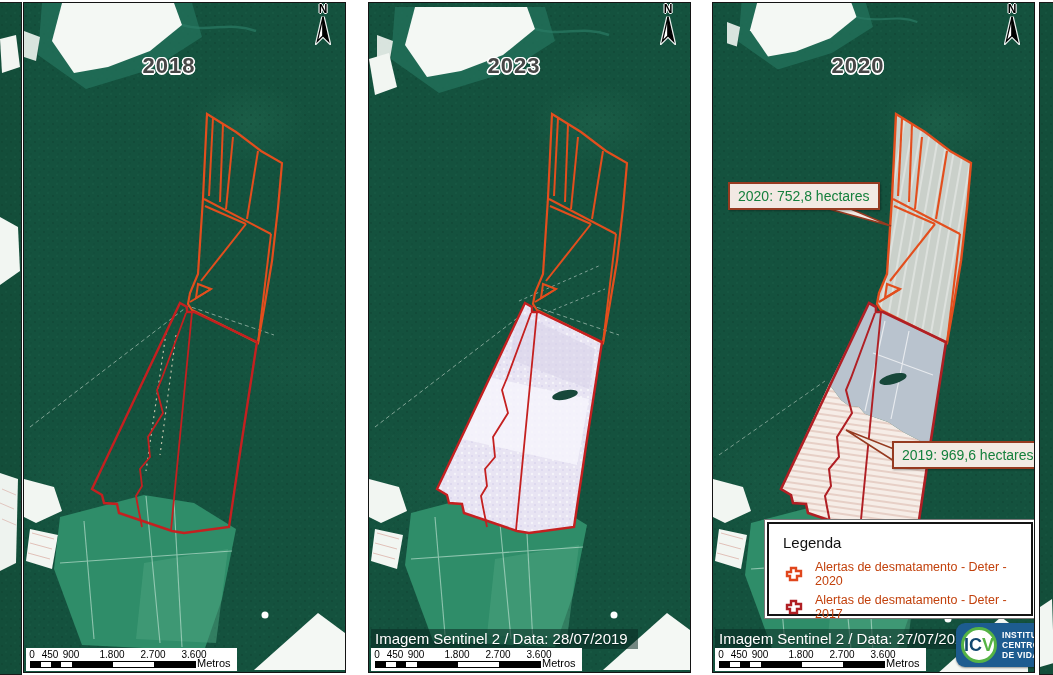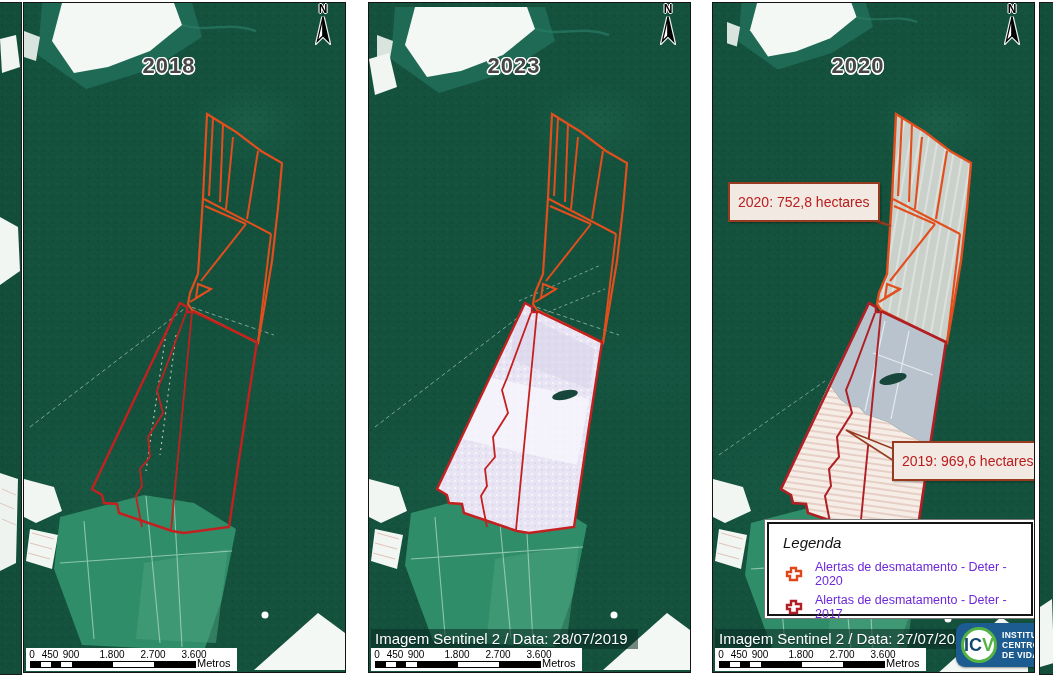--- a/index.html
+++ b/index.html
@@ -20,26 +20,26 @@
   .north .nlabel{display:block;font-size:12px;font-weight:bold;color:#000;line-height:11px;
         text-shadow:-1px 0 0 #fff,1px 0 0 #fff,0 -1px 0 #fff,0 1px 0 #fff;}
   .caption{position:absolute;left:2px;bottom:23px;background:rgba(10,42,34,.55);color:#fff;font-size:15px;
            padding:1px 10px 2px 4px;white-space:nowrap;text-shadow:0 1px 1px rgba(0,0,0,.4);}
   .scalebox{position:absolute;left:2px;bottom:1px;width:211px;height:23px;background:#fff;color:#000;}
   .scalebox .tick{position:absolute;top:1px;font-size:10px;transform:translateX(-50%);}
   .scalebox .bar{position:absolute;left:4px;bottom:3px;width:164px;height:5px;border:1px solid #000;display:flex;}
   .scalebox .bar div{height:100%;}
   .seg-b{background:#000;} .seg-w{background:#fff;}
   .scalebox .unit{position:absolute;left:171px;bottom:2px;font-size:11px;}
-  .callout{position:absolute;background:#f2e9e3;border:2px solid #963a20;color:#b91c1c;font-size:14px;
-           padding:10px 8px;white-space:nowrap;box-shadow:1px 1px 2px rgba(0,0,0,.35);}
+  .callout{position:absolute;background:#f2e9e3;border:2px solid #963a20;color:#15803d;font-size:14px;
+           padding:4px 8px;white-space:nowrap;box-shadow:1px 1px 2px rgba(0,0,0,.35);}
   .legend{position:absolute;left:54px;top:519px;width:266px;height:94px;background:#fff;border:2px solid #141414;
           box-shadow:0 0 0 2px #fff,0 0 0 3px #777;box-sizing:border-box;padding:10px 12px 8px 14px;}
-  .ltitle{font-size:15px;color:#111;margin-bottom:9px;font-style:italic;}
-  .litem{display:flex;align-items:center;gap:10px;font-size:12.5px;color:#6d28d9;margin-top:5px;}
+  .ltitle{font-size:15px;color:#111;margin-bottom:9px;}
+  .litem{display:flex;align-items:center;gap:10px;font-size:12.5px;color:#c2410c;margin-top:5px;}
   .litem svg{flex:0 0 auto;}
   .icv{position:absolute;left:243px;top:620px;width:89px;height:44px;background:#1d5c90;border-radius:9px;
        display:flex;align-items:center;gap:5px;padding:4px 5px;box-sizing:border-box;box-shadow:0 1px 2px rgba(0,0,0,.4);}
   .icv-circle{width:30px;height:30px;border-radius:50%;background:#fff;border:3px solid #55b345;
        display:flex;align-items:center;justify-content:center;font-weight:bold;font-size:18px;flex:0 0 auto;}
   .icv-circle .ic{color:#12476f;} .icv-circle .v{color:#55b345;}
   .icv-text{font-size:8.5px;font-weight:bold;color:#fff;line-height:1.2;letter-spacing:.3px;}
 </style>
 </head>
 <body>

